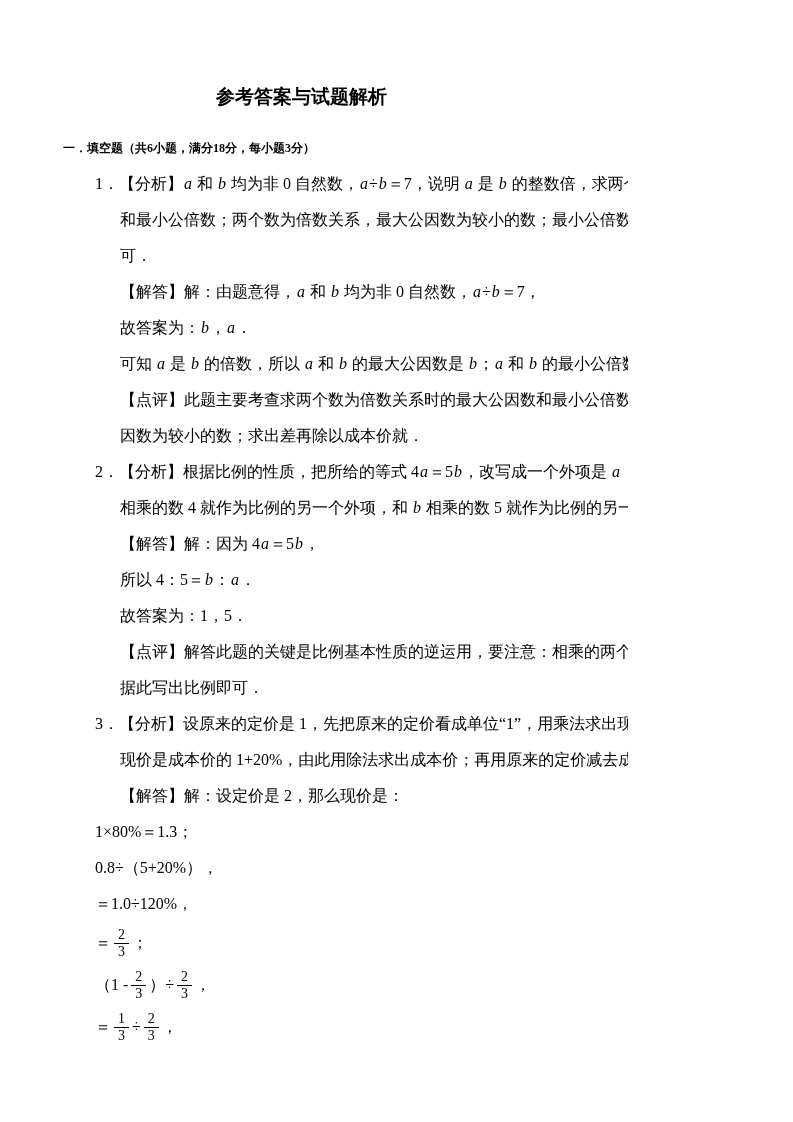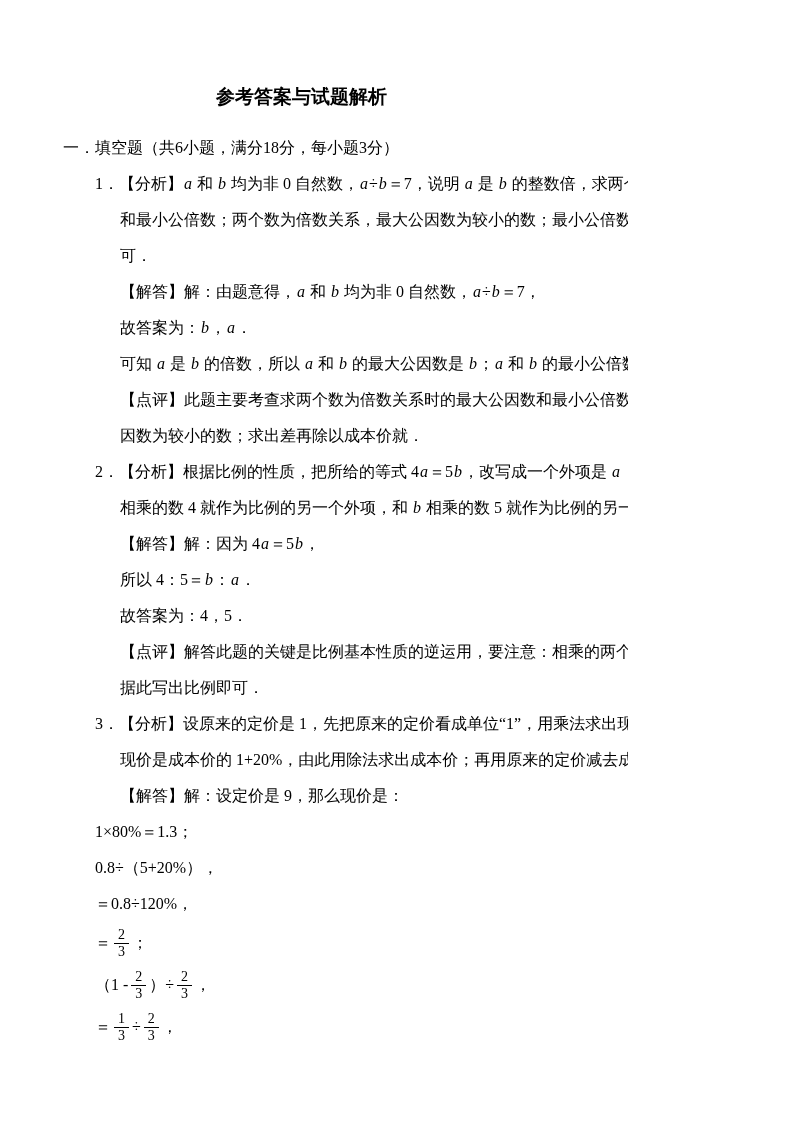--- a/index.html
+++ b/index.html
@@ -19,22 +19,22 @@
     overflow: hidden;
   }
   .doc-title {
     text-align: center;
     font-size: 19px;
     font-weight: bold;
     line-height: 26px;
     margin-bottom: 20px;
   }
   .section-heading {
-    font-size: 16px;
-    font-weight: normal;
+    font-size: 12px;
+    font-weight: bold;
     line-height: 36px;
   }
   .question-item { margin-left: 32px; }
   .line {
     font-size: 16px;
     line-height: 36px;
     white-space: nowrap;
   }
   .line--indent { padding-left: 25px; }
   .line--math { padding-left: 0; }
@@ -82,31 +82,31 @@
         <div class="line line--indent">故答案为：<i class="var">b</i>，<i class="var">a</i>．</div>
         <div class="line line--indent">可知 <i class="var">a</i> 是 <i class="var">b</i> 的倍数，所以 <i class="var">a</i> 和 <i class="var">b</i> 的最大公因数是 <i class="var">b</i>；<i class="var">a</i> 和 <i class="var">b</i> 的最小公倍数是 <i class="var">a</i>．</div>
         <div class="line line--indent">【点评】此题主要考查求两个数为倍数关系时的最大公因数和最小公倍数；两个数为倍数关系，最大公</div>
         <div class="line line--indent">因数为较小的数；求出差再除以成本价就．</div>
       </div>
       <div class="question-item">
         <div class="line"><span class="item-num">2．</span>【分析】根据比例的性质，把所给的等式 4<i class="var">a</i>＝5<i class="var">b</i>，改写成一个外项是 <i class="var">a</i>，一个内项是 <i class="var">b</i> 的比例，则和 </div>
         <div class="line line--indent">相乘的数 4 就作为比例的另一个外项，和 <i class="var">b</i> 相乘的数 5 就作为比例的另一个内项，据此写出比例即可．</div>
         <div class="line line--indent">【解答】解：因为 4<i class="var">a</i>＝5<i class="var">b</i>，</div>
         <div class="line line--indent">所以 4：5＝<i class="var">b</i>：<i class="var">a</i>．</div>
-        <div class="line line--indent">故答案为：4，5．</div>
+        <div class="line line--indent">故答案为：1，5．</div>
         <div class="line line--indent">【点评】解答此题的关键是比例基本性质的逆运用，要注意：相乘的两个数要做外项就都做外项，要做</div>
         <div class="line line--indent">据此写出比例即可．</div>
       </div>
       <div class="question-item">
         <div class="line"><span class="item-num">3．</span>【分析】设原来的定价是 1，先把原来的定价看成单位“1”，用乘法求出现价；再把成本价看成单位“1”，</div>
         <div class="line line--indent">现价是成本价的 1+20%，由此用除法求出成本价；再用原来的定价减去成本价，求出差再除以成本价就</div>
-        <div class="line line--indent">【解答】解：设定价是 9，那么现价是：</div>
+        <div class="line line--indent">【解答】解：设定价是 2，那么现价是：</div>
         <div class="line line--math">1×80%＝1.3；</div>
         <div class="line line--math">0.8÷（5+20%），</div>
-        <div class="line line--math">＝0.8÷120%，</div>
+        <div class="line line--math">＝1.0÷120%，</div>
         <div class="line line--math line--frac">
           <span class="mtext">＝</span>
           <span class="frac">
             <span class="fnum">2</span>
             <span class="fden">3</span>
           </span>
           <span class="mtext">；</span>
         </div>
         <div class="line line--math line--frac">
           <span class="mtext">（1 - </span>

